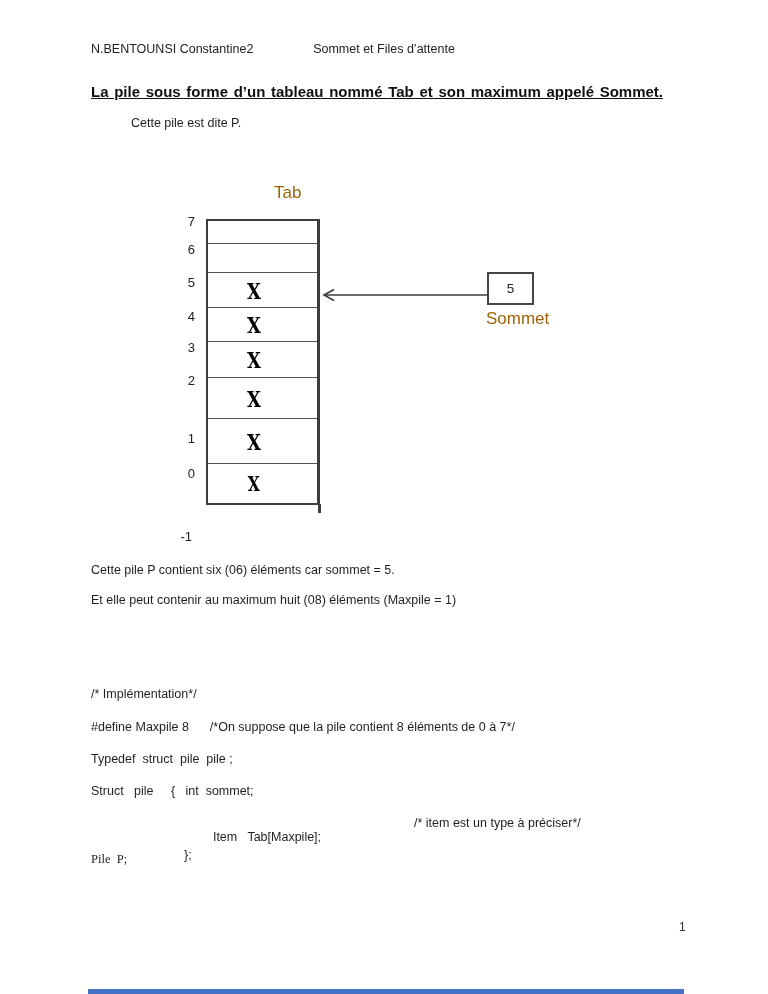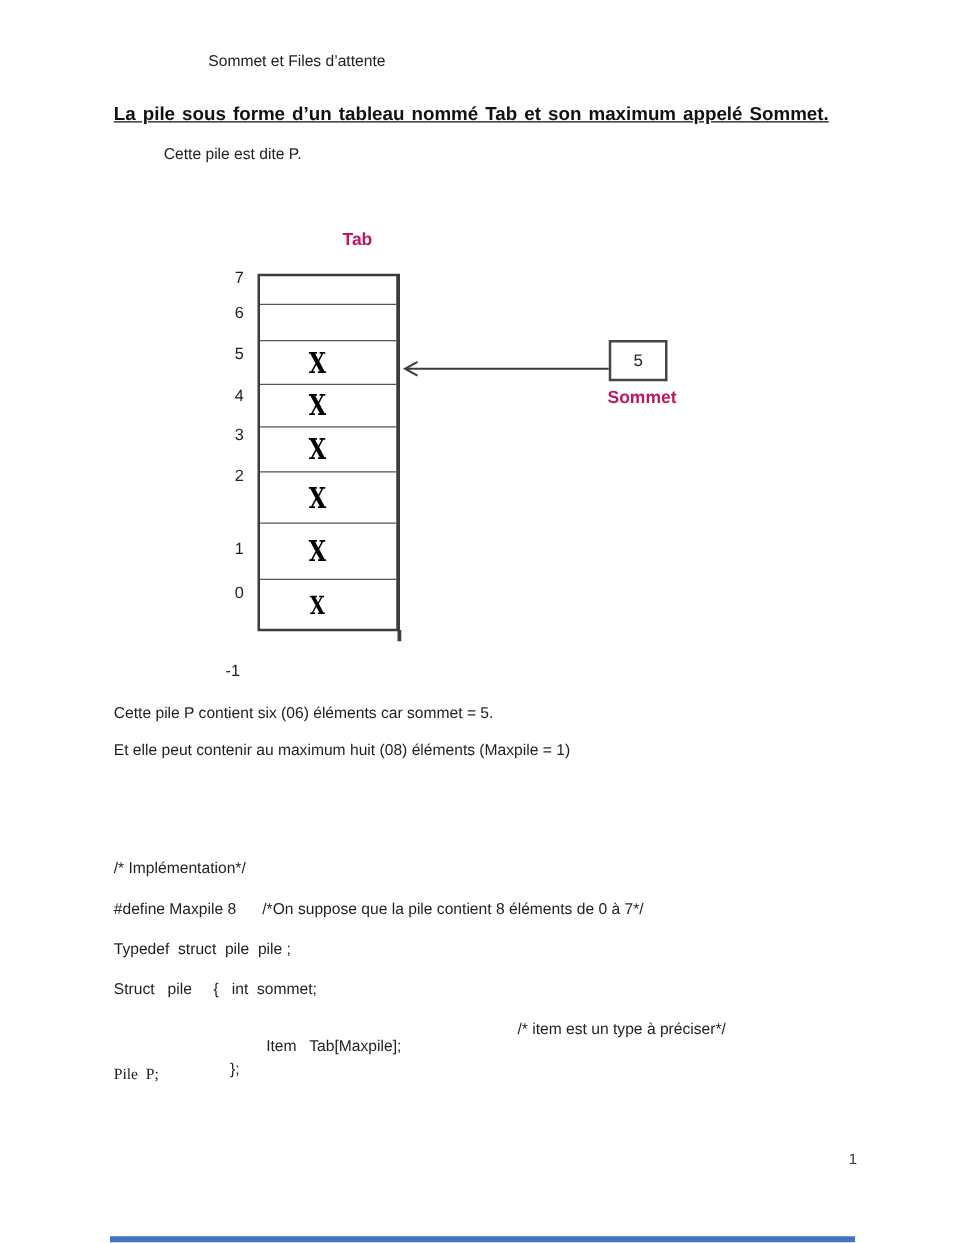--- a/index.html
+++ b/index.html
@@ -27,21 +27,21 @@
     left:91px; top:83px; width:586px;
     font-size:15px; font-weight:bold;
     text-decoration:underline;
     word-spacing:1.5px;
     color:#111;
   }
 
   .body-text { font-size:12.5px; color:#1f1f1f; white-space:pre-wrap; }
 
   
-  .tab-label, .sommet-label { font-size:14px; font-weight:bold; color:#be185d; }
+  .tab-label, .sommet-label { font-size:17px; font-weight:normal; color:#a16207; }
 
   .stack-array {
     left:206px; top:219px; width:114px; height:286px;
     border:2px solid #3c3c3c;
     border-right-width:3px;
     display:flex; flex-direction:column;
   }
   .stack-cell {
     border-bottom:1px solid #555;
     display:flex; align-items:center; justify-content:center;
@@ -85,20 +85,21 @@
   .page-number { font-size:12px; color:#333; }
 
   .footer-bar {
     left:88px; top:989px; width:596px; height:5px;
   }
 </style>
 </head>
 <body>
 
 <div class="abs header">
+  <span class="h-left">N.BENTOUNSI Constantine2</span>
   <span class="h-center">Sommet et Files d’attente</span>
 </div>
 
 <div class="abs doc-title">La pile sous forme d’un tableau nommé Tab et son maximum appelé Sommet.</div>
 
 <div class="abs body-text" style="left:91px; top:116px;margin-left:40px;">Cette pile est dite P.</div>
 
 <div>
 
   <div class="abs tab-label" style="left:274px; top:183px;">Tab</div>

